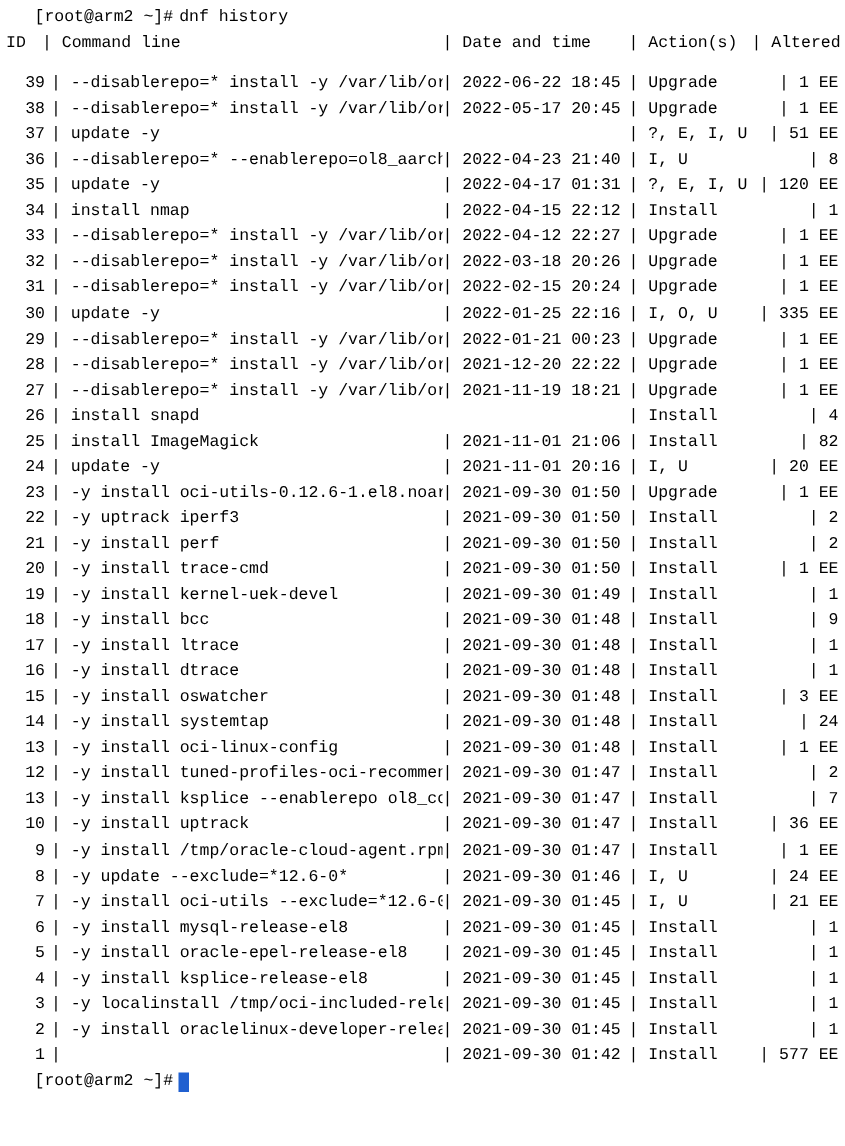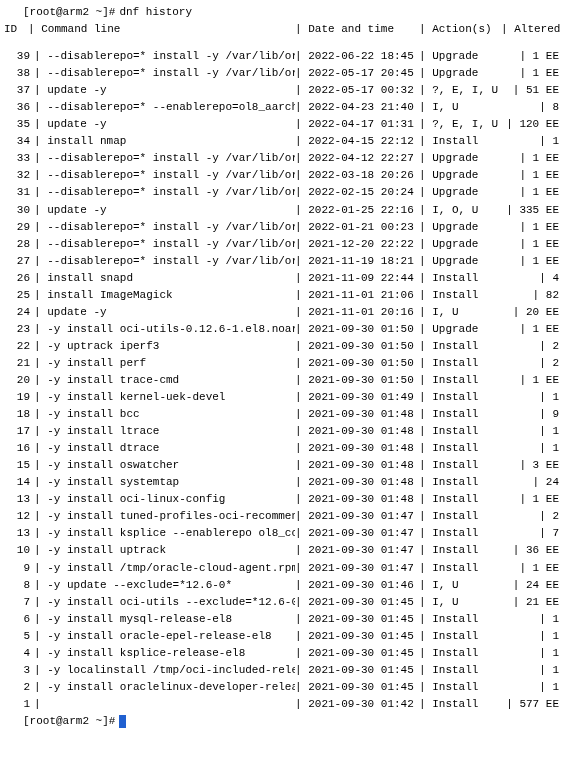--- a/index.html
+++ b/index.html
@@ -110,21 +110,20 @@
     <div class="row">
       <span class="c-id">38</span>
       <span class="c-cmd">| --disablerepo=* install -y /var/lib/oracle-cloud-agent/pool2/d9faf1a0-01e7-4890-b4ff-7943</span>
       <span class="c-date">| 2022-05-17 20:45</span>
       <span class="c-action">| Upgrade</span>
       <span class="c-alt">|    1 EE</span>
     </div>
     <div class="row">
       <span class="c-id">37</span>
       <span class="c-cmd">| update -y</span>
-      <span class="c-date">| 2022-05-17 00:32</span>
       <span class="c-action">| ?, E, I, U</span>
       <span class="c-alt">|   51 EE</span>
     </div>
     <div class="row">
       <span class="c-id">36</span>
       <span class="c-cmd">| --disablerepo=* --enablerepo=ol8_aarch64_userspace_ksplice update</span>
       <span class="c-date">| 2022-04-23 21:40</span>
       <span class="c-action">| I, U</span>
       <span class="c-alt">|    8</span>
     </div>
@@ -187,21 +186,20 @@
     <div class="row">
       <span class="c-id">27</span>
       <span class="c-cmd">| --disablerepo=* install -y /var/lib/oracle-cloud-agent/pool2/abf52ee4-c48f-46f8-b11f-1d13</span>
       <span class="c-date">| 2021-11-19 18:21</span>
       <span class="c-action">| Upgrade</span>
       <span class="c-alt">|    1 EE</span>
     </div>
     <div class="row">
       <span class="c-id">26</span>
       <span class="c-cmd">| install snapd</span>
-      <span class="c-date">| 2021-11-09 22:44</span>
       <span class="c-action">| Install</span>
       <span class="c-alt">|    4</span>
     </div>
     <div class="row">
       <span class="c-id">25</span>
       <span class="c-cmd">| install ImageMagick</span>
       <span class="c-date">| 2021-11-01 21:06</span>
       <span class="c-action">| Install</span>
       <span class="c-alt">|   82</span>
     </div>

